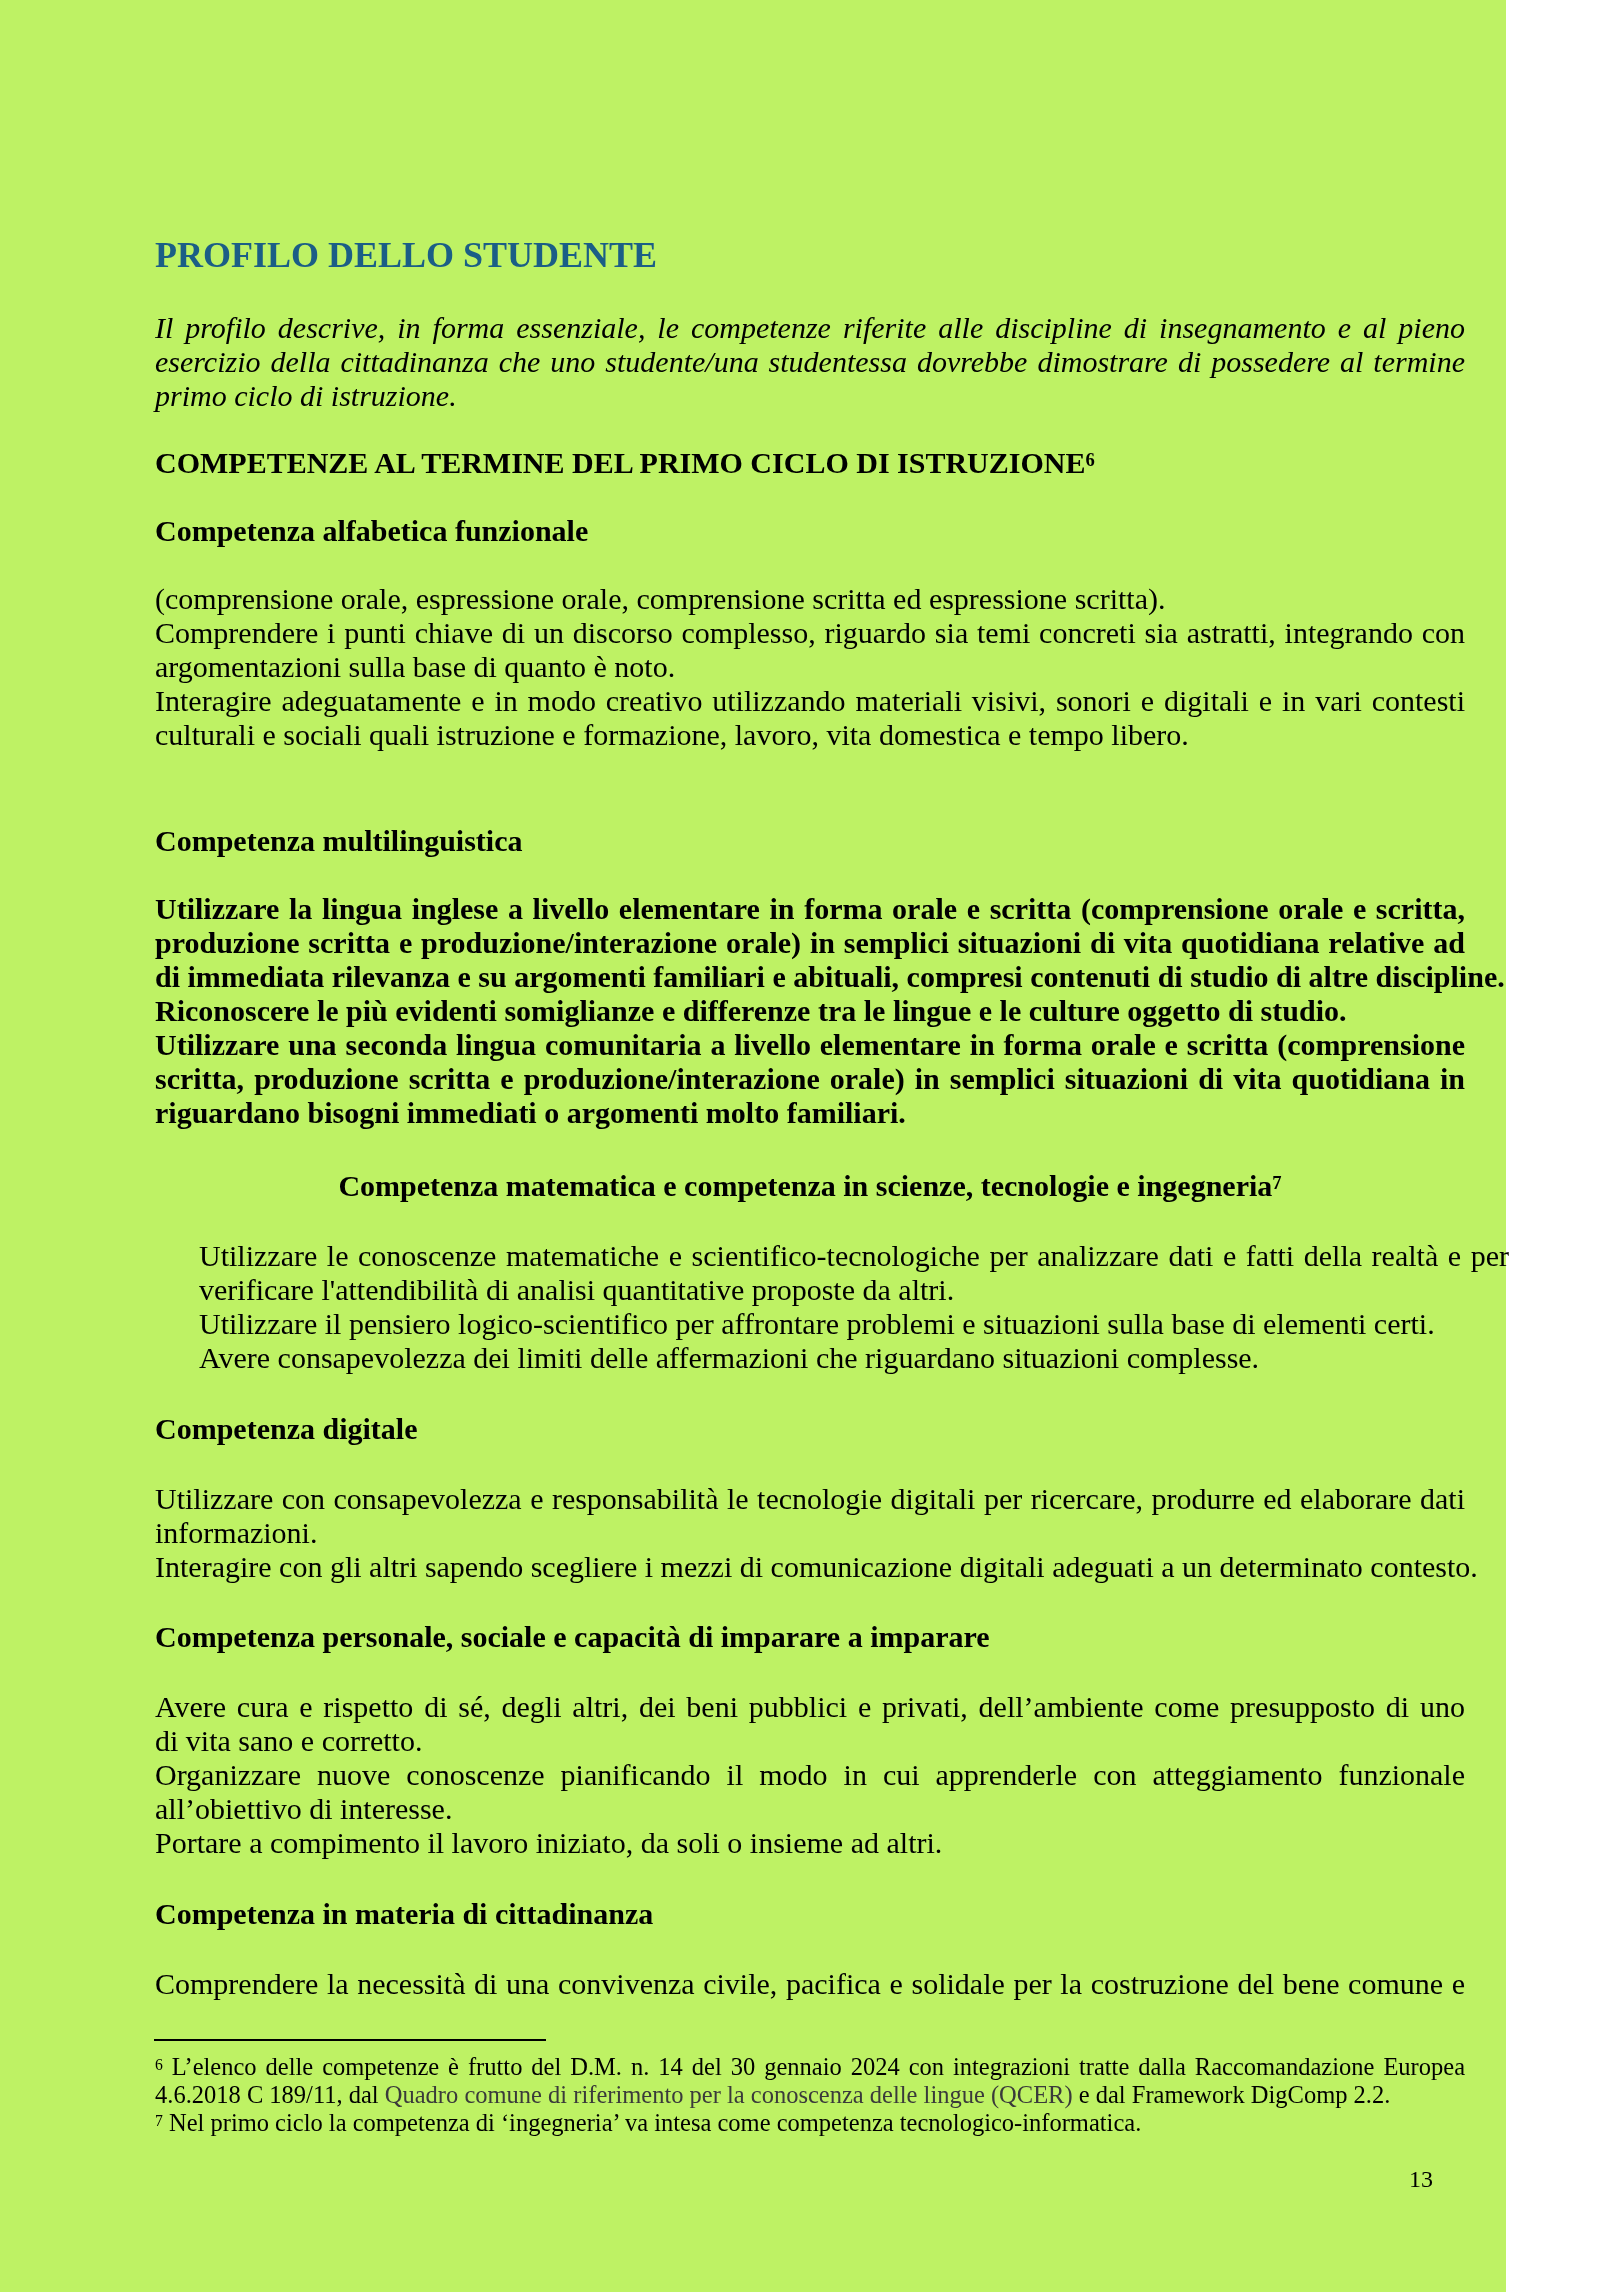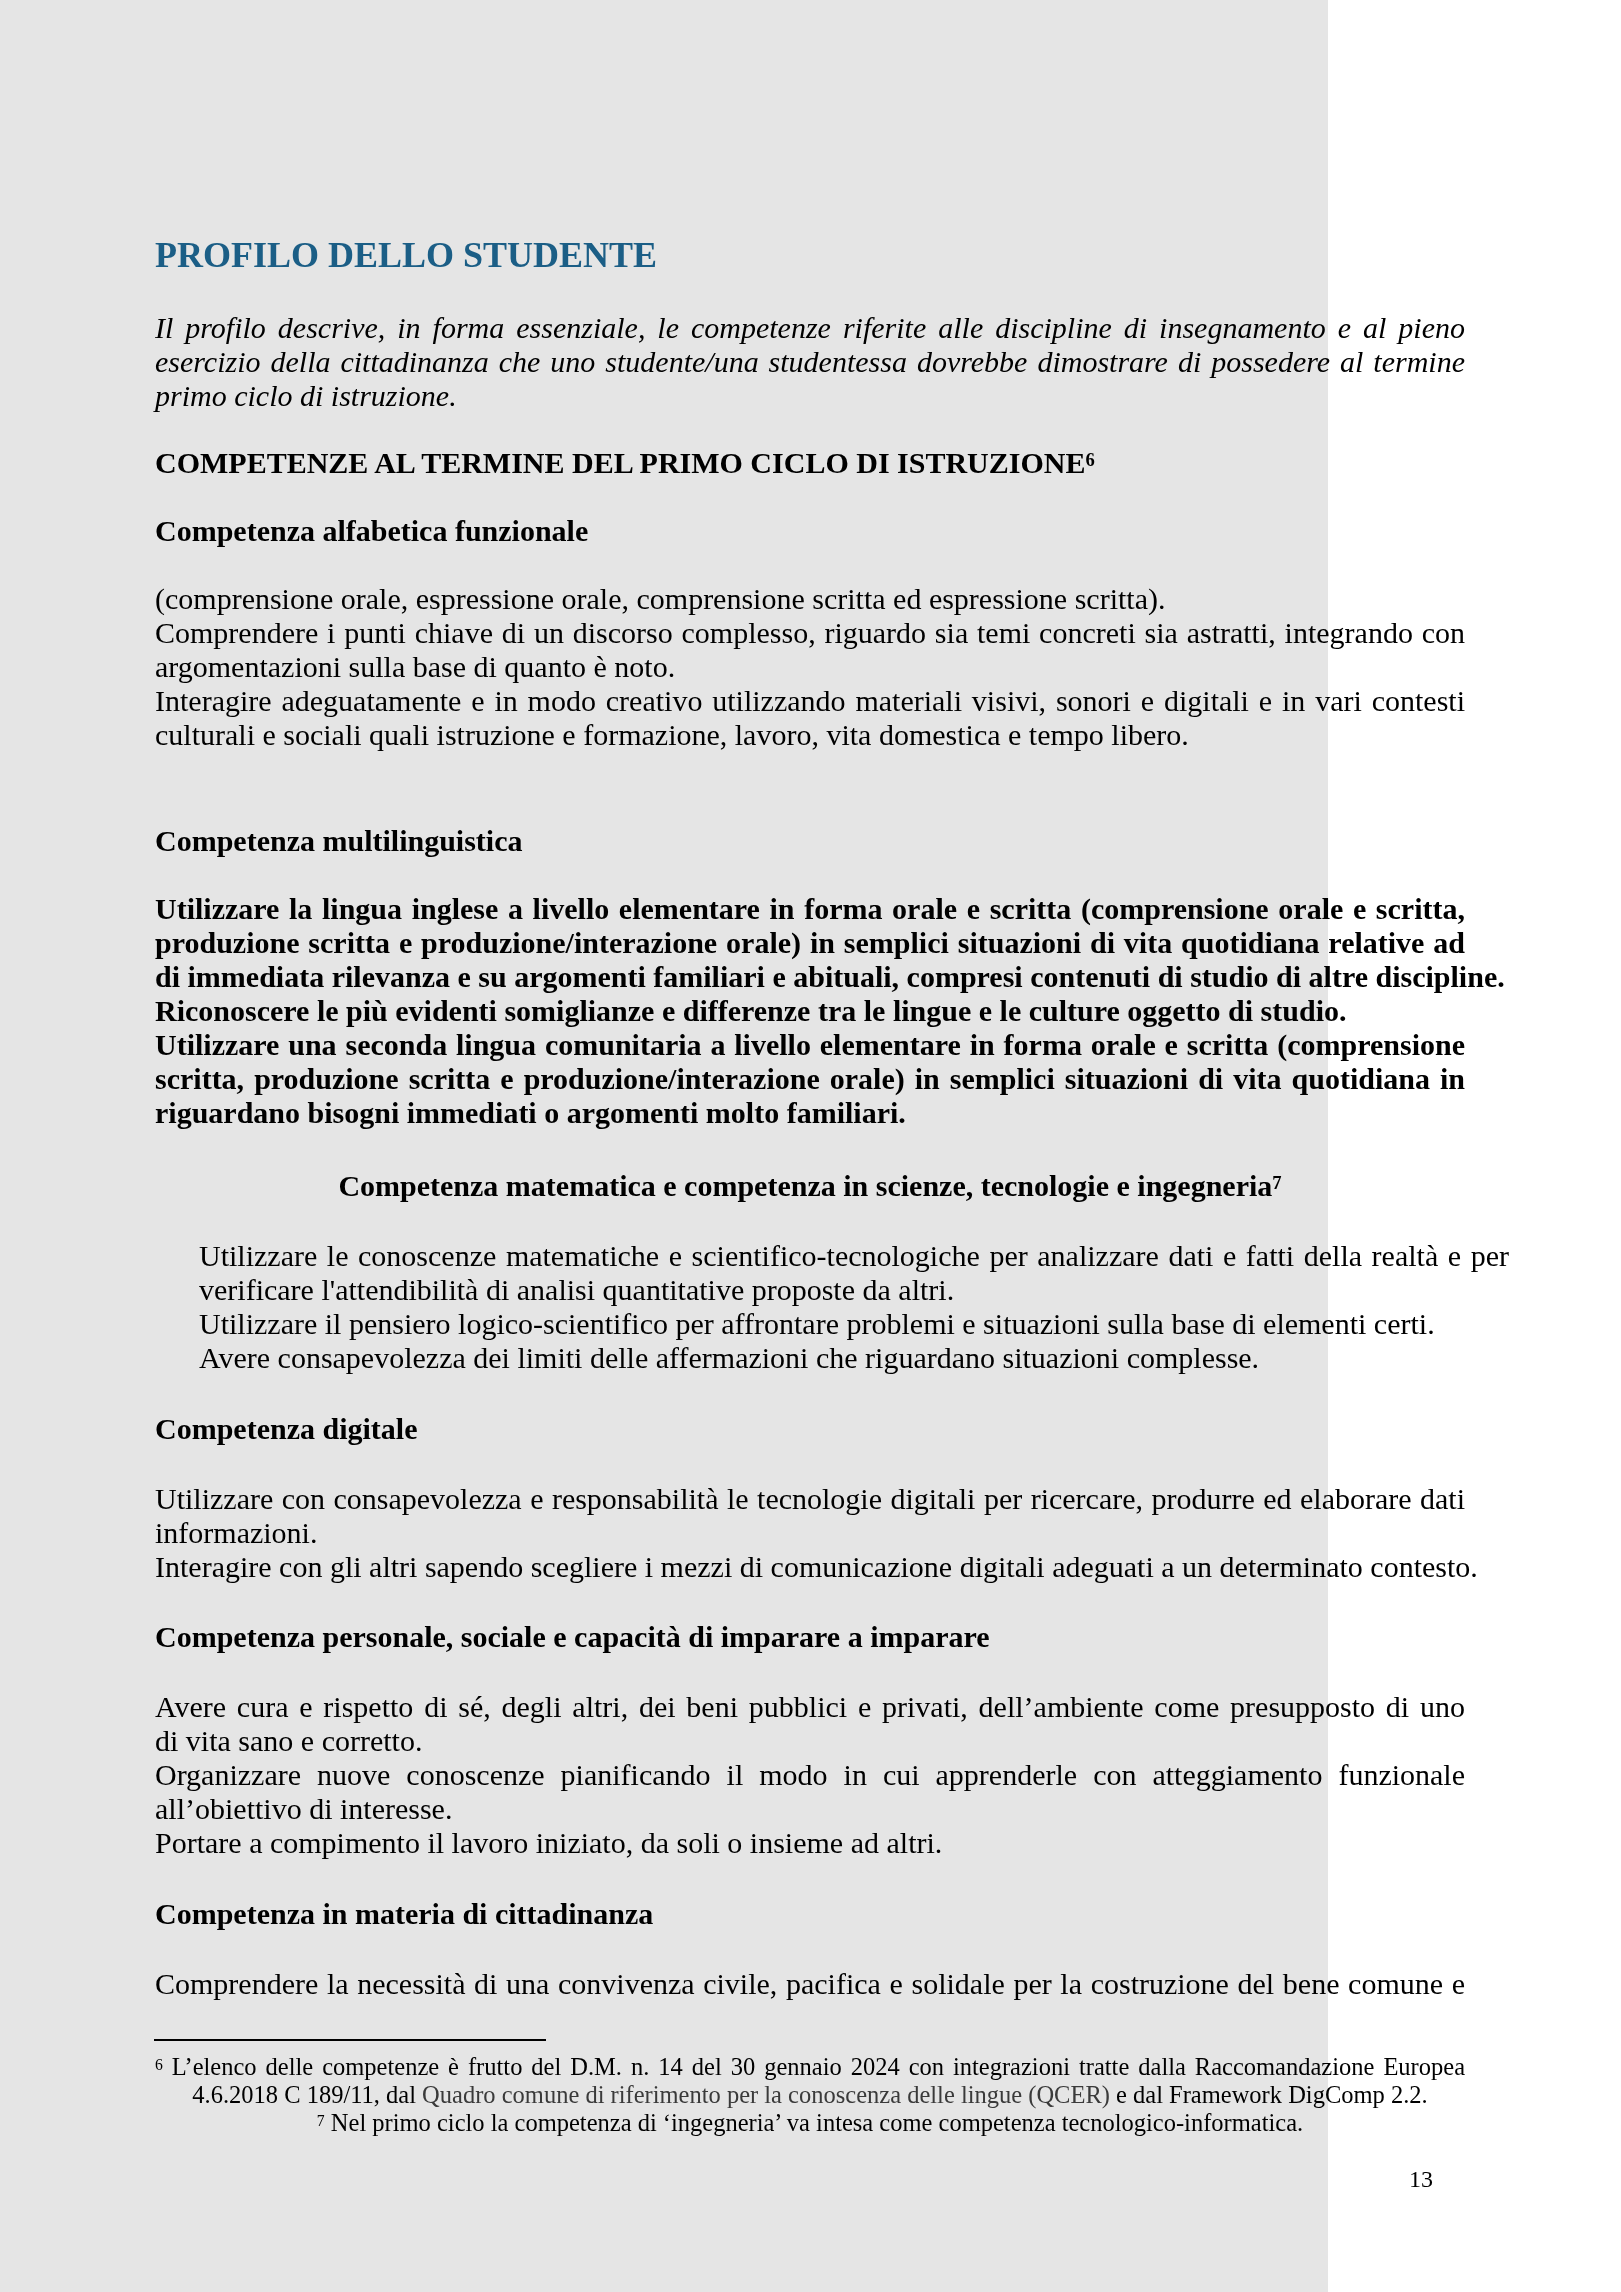--- a/index.html
+++ b/index.html
@@ -1,35 +1,35 @@
 <!DOCTYPE html>
 <html><head>
   <meta charset="utf-8">
   <style>
     html, body { margin: 0; padding: 0; background: #ffffff; }
     body { width: 1621px; height: 2293px; position: relative; overflow: hidden; color: #000; }
-    .page { position: absolute; left: 0; top: 0; width: 1328px; height: 2293px; background: #e5e5e5; }
+    .page { position: absolute; left: 0; top: 0; width: 1506px; height: 2293px; background: #bef264; }
     .blk { position: absolute; left: 155px; width: 1310px; font-family: "Liberation Serif", "DejaVu Serif", serif; }
     .h1 { font-size: 36px; line-height: 39px; font-weight: bold; color: #1B5E86; top: 236px; white-space: nowrap; }
     .body { font-size: 30px; line-height: 34px; }
     .intro { font-style: italic; top: 311px; }
     .bold { font-weight: bold; white-space: nowrap; }
     .line { display: block; height: 34px; white-space: nowrap; }
     .line.j { white-space: normal; text-align: justify; text-align-last: justify; overflow: hidden; }
     .sup { font-size: 18.6px; vertical-align: top; position: relative; top: -2.9px; }
     #comp-title { top: 446px; }
     #s1-h { top: 514px; } #s1-b { top: 582px; }
     #s2-h { top: 824px; } #s2-b { top: 892px; font-weight: bold; }
     #s3-h { top: 1169px; text-align: center; } #s3-b { top: 1239px; margin-left: 44px; }
     #s4-h { top: 1412px; } #s4-b { top: 1482px; }
     #s5-h { top: 1620px; } #s5-b { top: 1690px; }
     #s6-h { top: 1897px; } #s6-b { top: 1967px; }
     .fn-rule { position: absolute; left: 154px; top: 2039px; width: 392px; height: 2px; background: #000; }
     .fn { position: absolute; left: 155px; width: 1310px; top: 2053px; font-family: "Liberation Serif", "DejaVu Serif", serif; font-size: 24.5px; line-height: 28px; }
-    .fn .line { height: 28px; text-align: center; }
+    .fn .line { height: 28px; }
     .fn .fsup { font-size: 15.7px; vertical-align: top; position: relative; top: -2px; }
     .gray { color: #3a3a3a; }
     .pagenum { position: absolute; left: 1340px; width: 93px; top: 2165px; text-align: right; font-family: "Liberation Serif", "DejaVu Serif", serif; font-size: 24px; line-height: 29px; }
   </style>
 </head>
 <body>
 
 <div class="page">
 
   <div class="blk h1">PROFILO DELLO STUDENTE</div>

